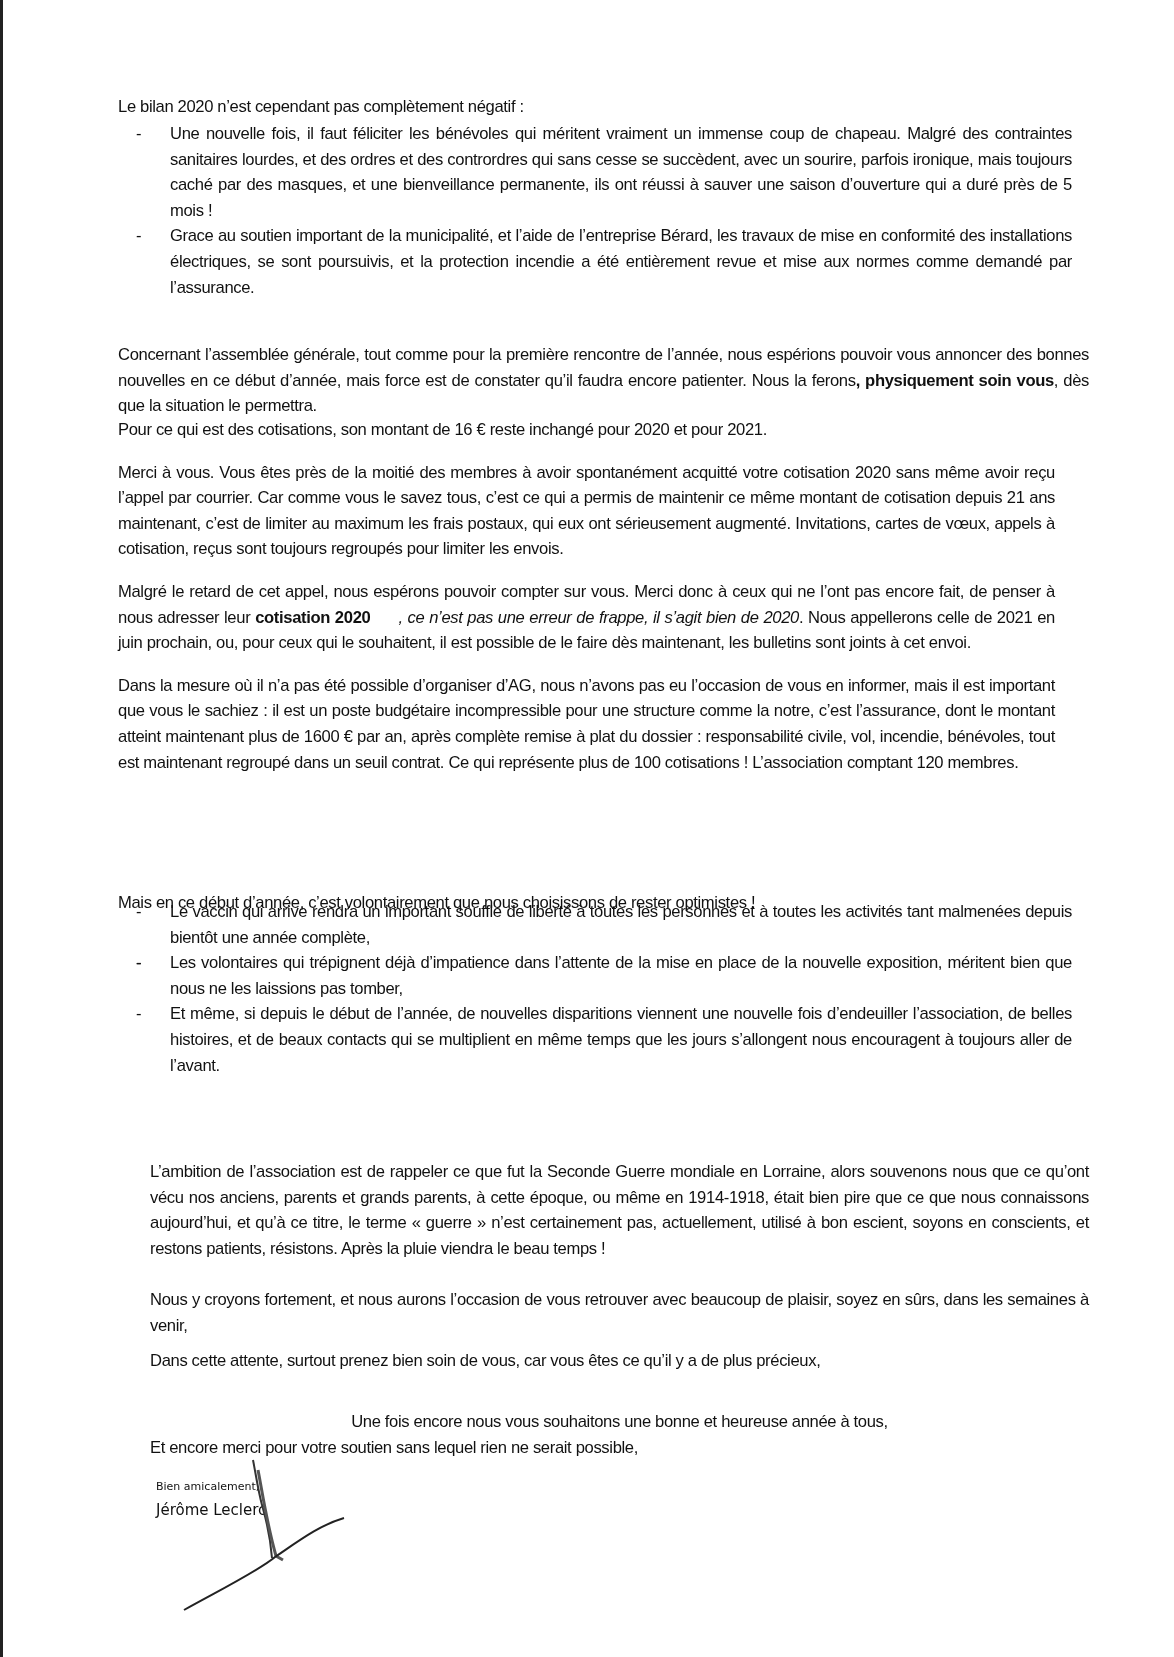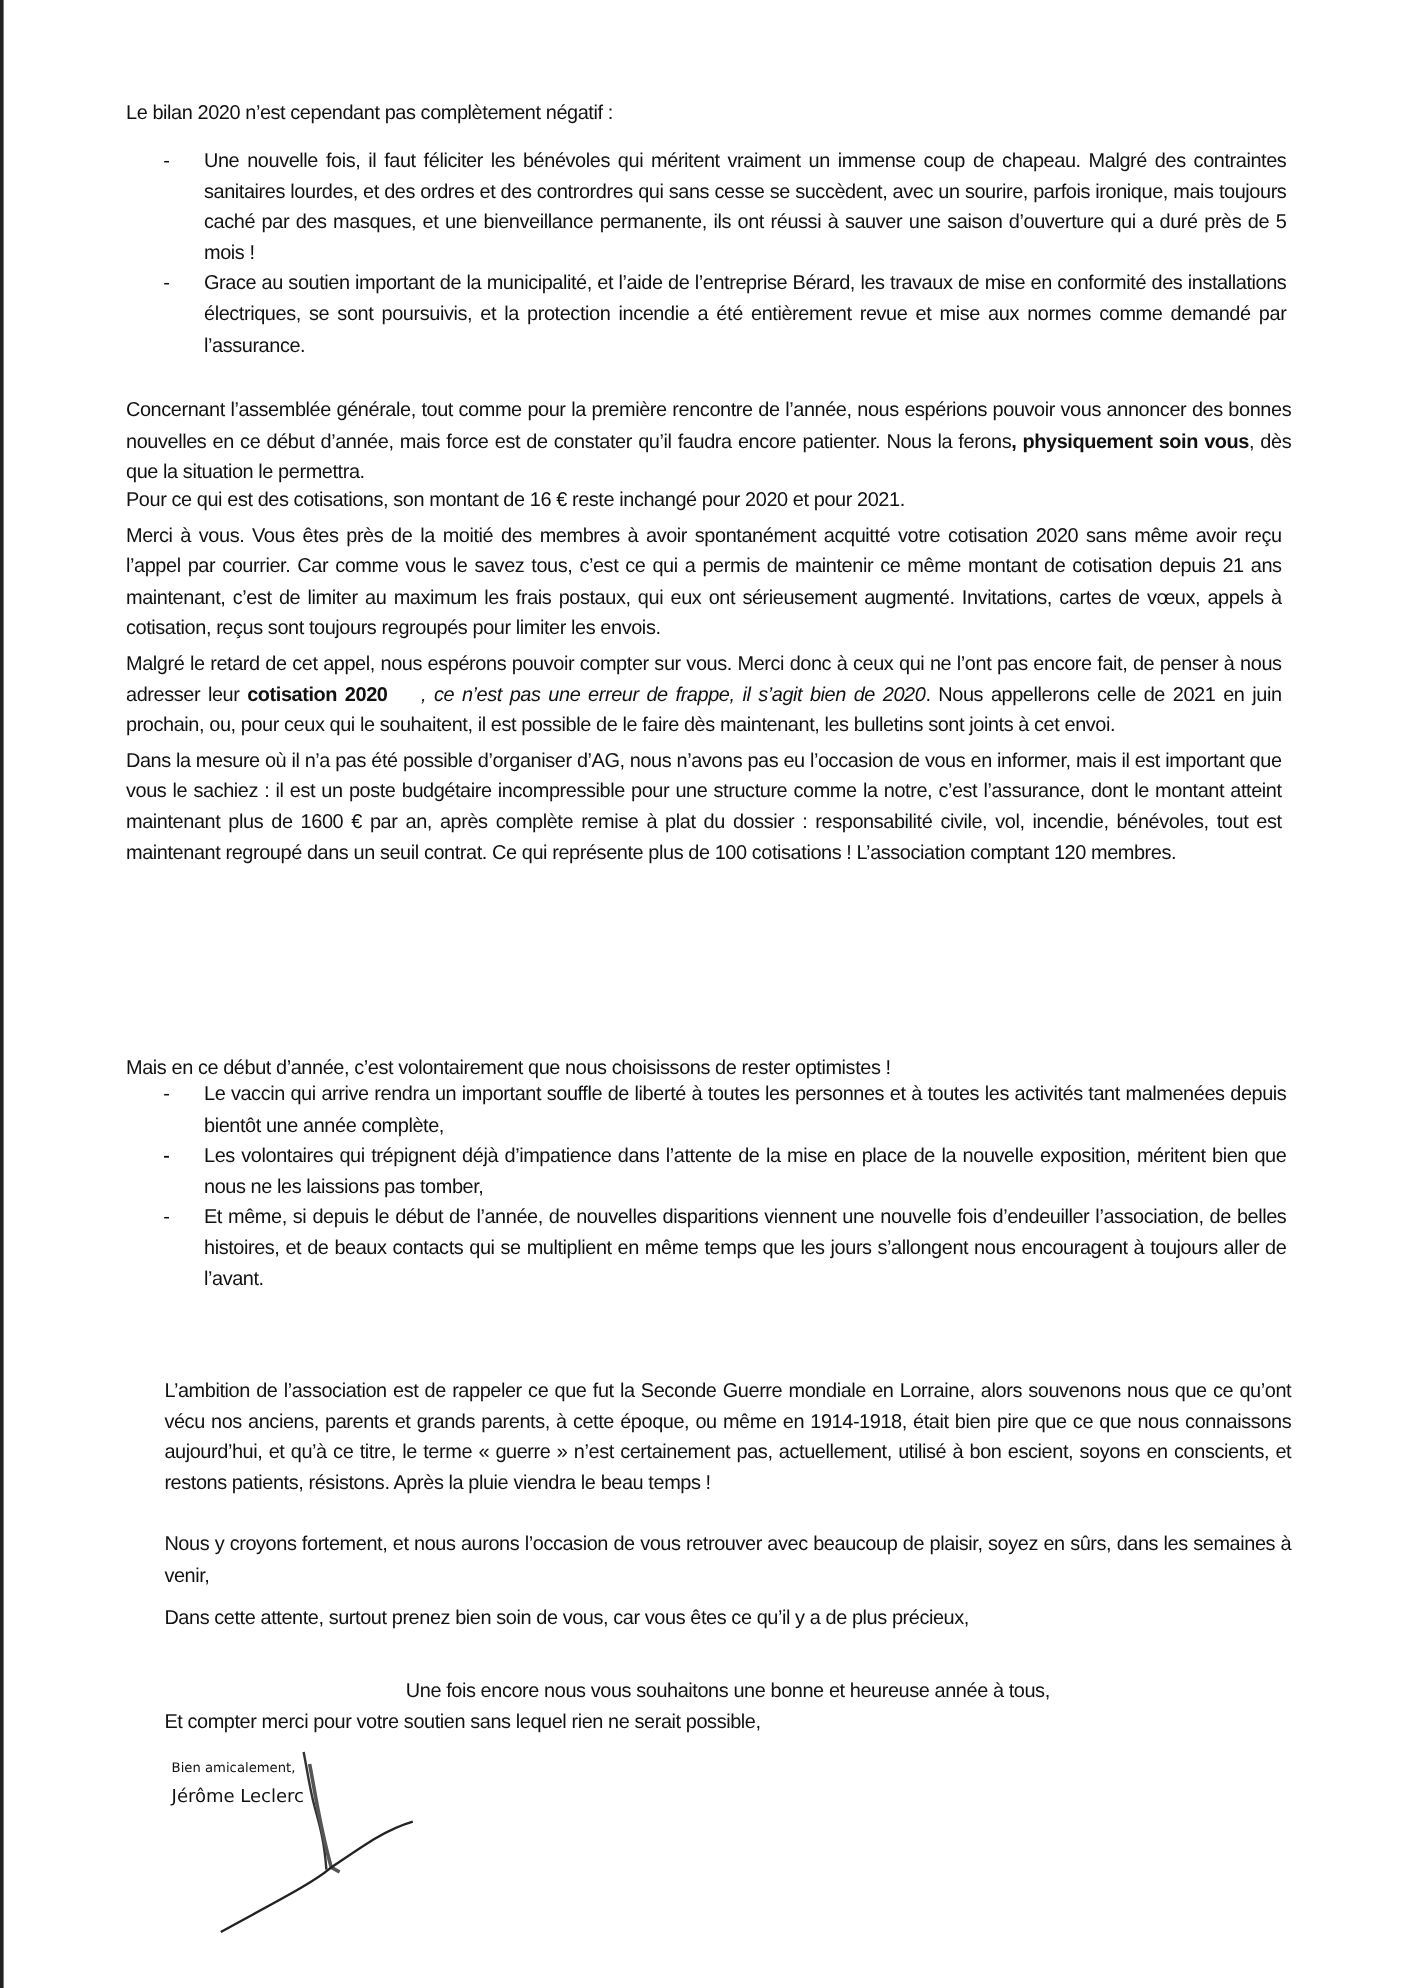--- a/index.html
+++ b/index.html
@@ -8,21 +8,21 @@
       font-family: "Liberation Sans Narrow", "Liberation Sans", sans-serif;
       color: #111111;
     }
     .left-border {
       position: absolute; left: 0; top: 0; width: 3px; height: 1657px; background: #222;
     }
     .page {
       position: absolute; left: 101px; top: 0; width: 971px;
       font-size: 16.6px; line-height: 25.6px; letter-spacing: -0.35px;
     }
-    p { margin: 4px; text-align: justify; }
+    p { margin: 17px; text-align: justify; }
     .lastline-left { text-align-last: left; }
     ul.dash { list-style: none; margin: 0; padding: 0; }
     ul.dash li { position: relative; padding-left: 69px; text-align: justify; }
     ul.dash li .bullet { position: absolute; left: 35px; top: 0; }
     .b { font-weight: bold; }
     .i { font-style: italic; padding-left: 28px; }
     .indent { padding-left: 32px; }
     .sig { padding-left: 38px; }
     .signature-svg { position: absolute; left: 0; top: 0; pointer-events: none; }
   </style>
@@ -79,21 +79,21 @@
     </li>
   </ul>
 
   <p class="indent lastline-left" style="position:absolute; top:1142px; width:939px;">L’ambition de l’association est de rappeler ce que fut la Seconde Guerre mondiale en Lorraine, alors souvenons nous que ce qu’ont vécu nos anciens, parents et grands parents, à cette époque, ou même en 1914-1918, était bien pire que ce que nous connaissons aujourd’hui, et qu’à ce titre, le terme « guerre » n’est certainement pas, actuellement, utilisé à bon escient, soyons en conscients, et restons patients, résistons. Après la pluie viendra le beau temps !</p>
 
   <p class="indent lastline-left" style="position:absolute; top:1270px; width:939px;">Nous y croyons fortement, et nous aurons l’occasion de vous retrouver avec beaucoup de plaisir, soyez en sûrs,  dans les semaines à venir,</p>
 
   <p class="indent" style="position:absolute; top:1331px; width:939px; text-align:left;">Dans cette attente, surtout prenez bien soin de vous, car vous êtes ce qu’il y a de plus précieux,</p>
 
   <p class="indent" style="position:absolute; top:1392px; width:939px; text-align:center;">Une fois encore nous vous souhaitons une bonne et heureuse année à tous,</p>
-  <p class="indent" style="position:absolute; top:1418px; width:939px; text-align:left;">Et compter merci pour votre soutien sans lequel rien ne serait possible,</p>
+  <p class="indent" style="position:absolute; top:1418px; width:939px; text-align:left;">Et encore merci pour votre soutien sans lequel rien ne serait possible,</p>
 
   <p class="sig" style="position:absolute; top:1457px; text-align:left; font-family:'DejaVu Sans', sans-serif; font-size:11px; letter-spacing:0;">Bien amicalement,</p>
   <p class="sig" style="position:absolute; top:1481px; text-align:left; font-family:'DejaVu Sans', sans-serif; font-size:15px; letter-spacing:0;">Jérôme Leclerc</p>
 </div>
 
 <svg class="signature-svg" width="1174" height="1657">
   <path d="M253,1460 C256,1475 258,1490 262,1505 C266,1520 270,1532 272,1558" stroke="#333" stroke-width="2" fill="none"></path>
   <path d="M258,1470 C262,1490 266,1520 276,1556 L283,1560" stroke="#555" stroke-width="3" fill="none"></path>
   <path d="M184,1610 C220,1590 260,1570 275,1557 C300,1540 320,1525 344,1518" stroke="#222" stroke-width="2" fill="none"></path>
 </svg>

